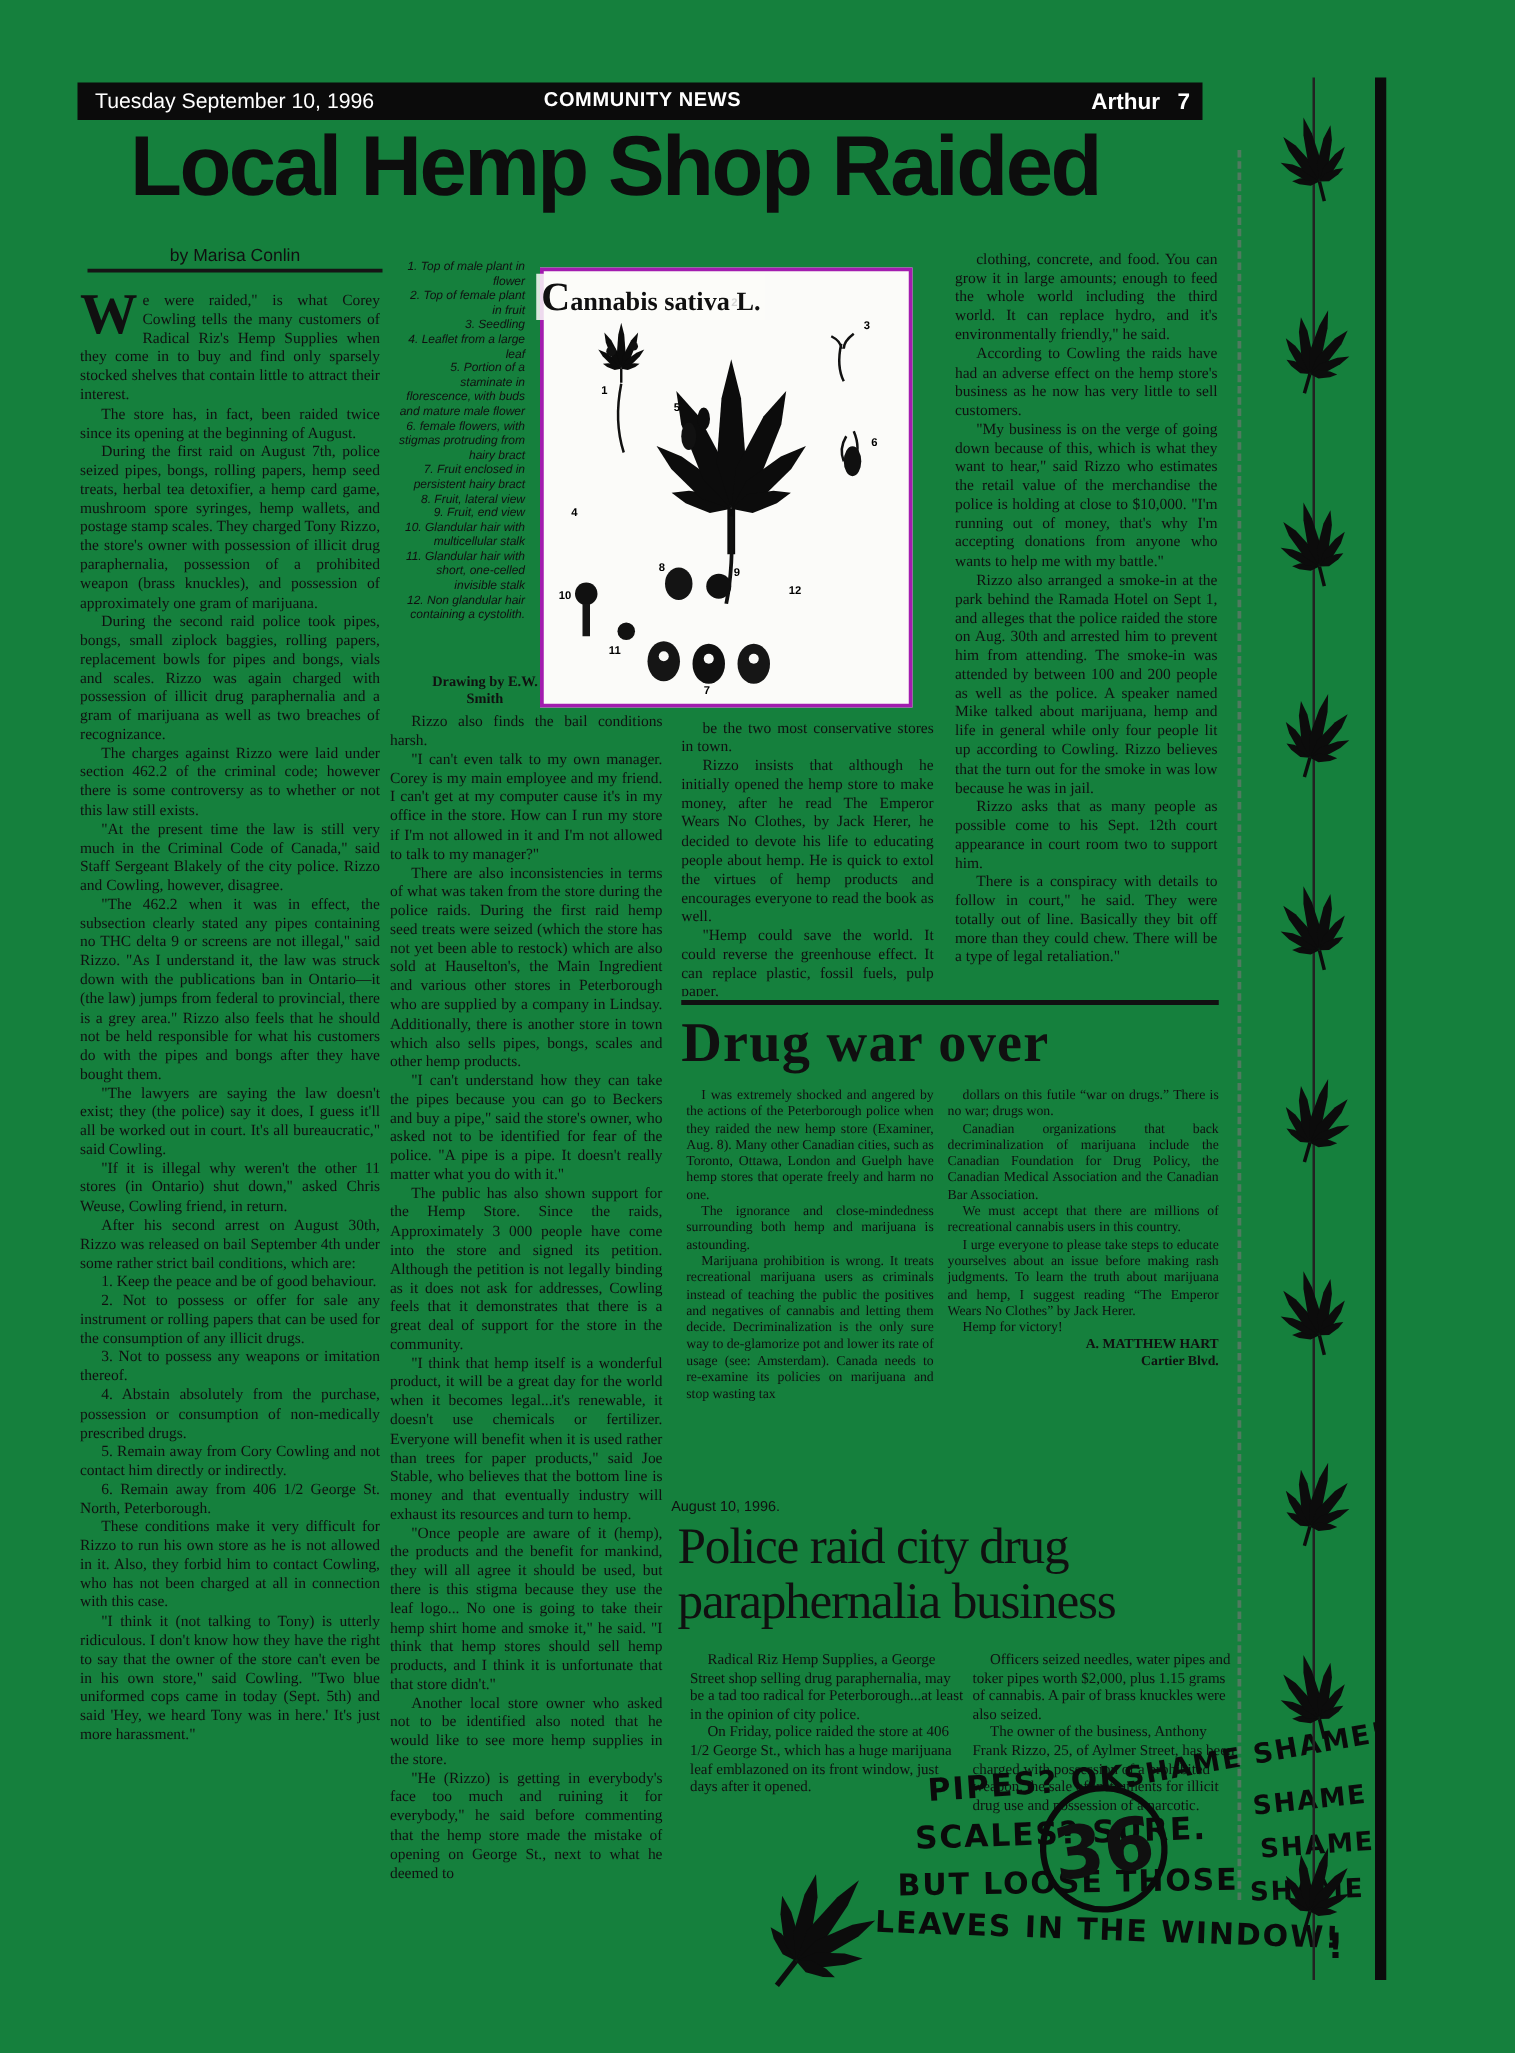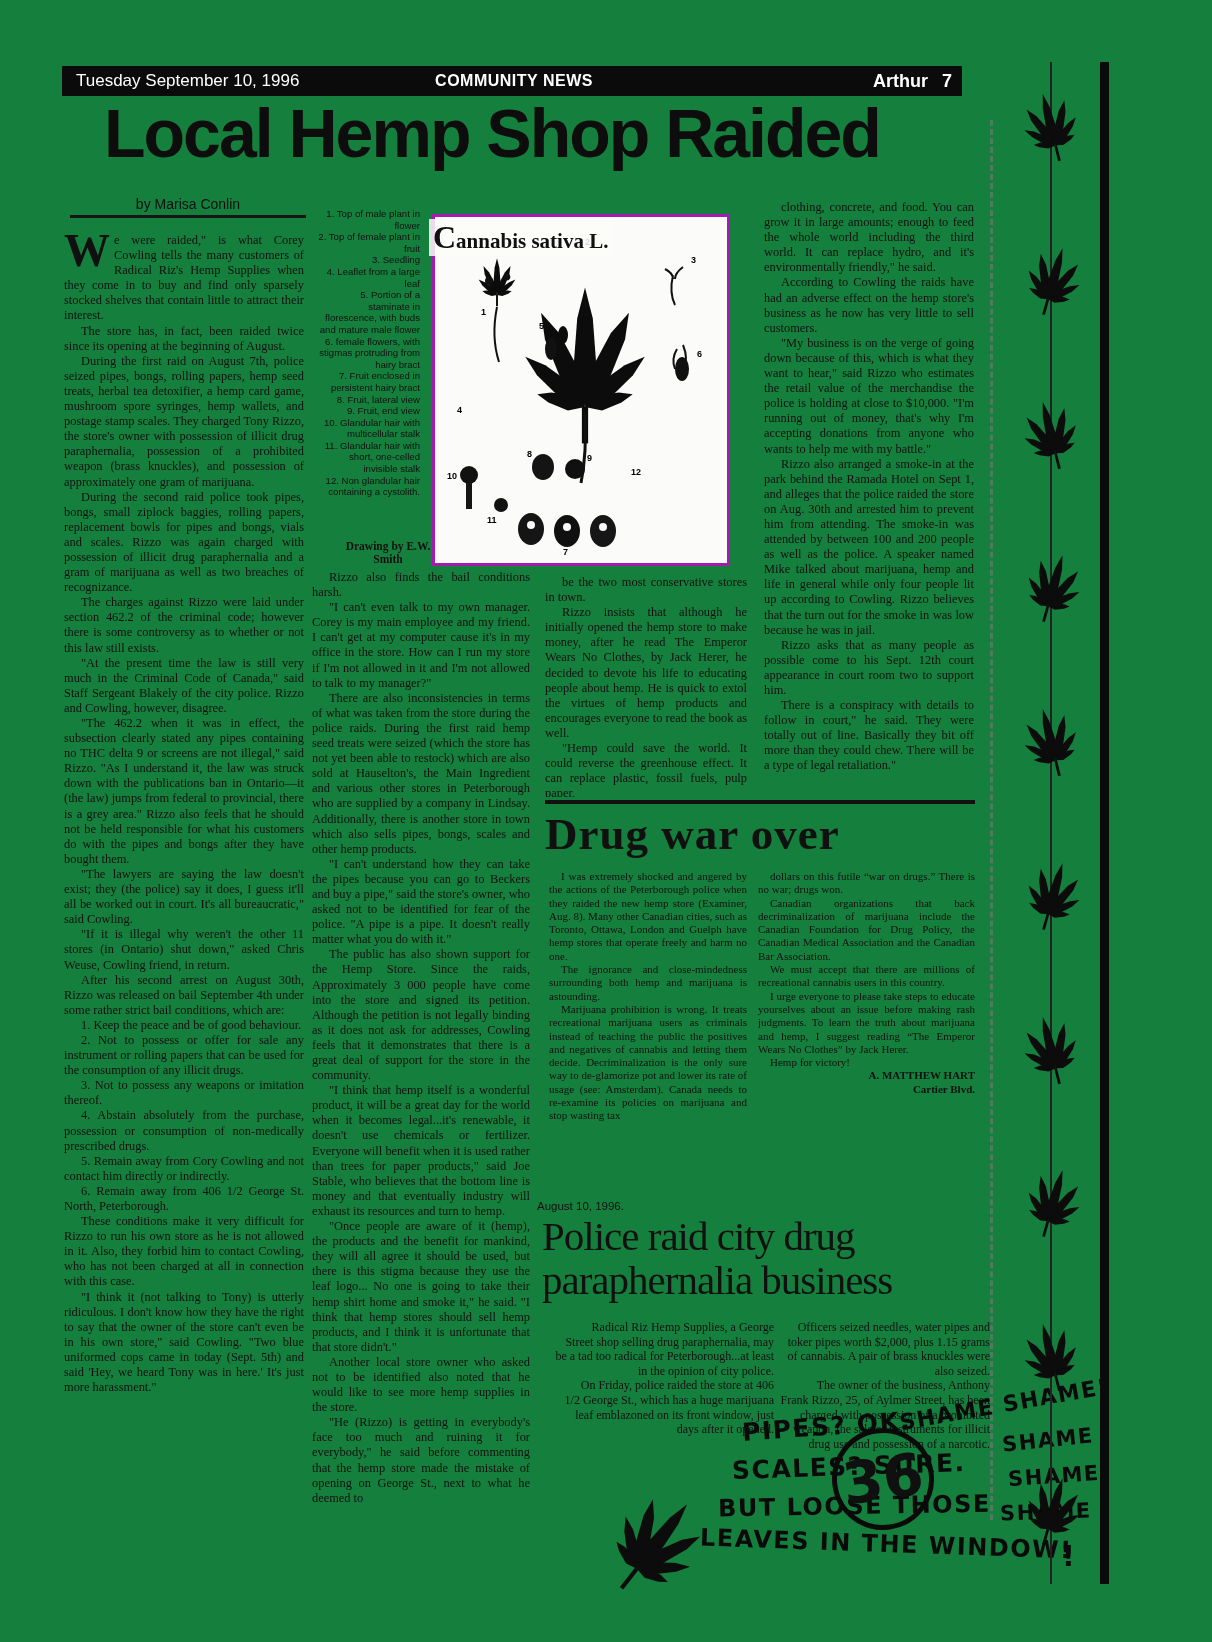--- a/index.html
+++ b/index.html
@@ -21,21 +21,21 @@
   .news{position:absolute;text-align:justify;overflow:hidden;font-size:12.4px;line-height:15.1px;}
   .news p{margin:0;text-indent:17px;}
   .col1{left:64px;top:233px;width:240px;height:1390px;}
   .col2{left:312px;top:570px;width:218px;height:1005px;font-family:Liberation Serif, serif;}
   .col3{left:545px;top:575px;width:202px;height:222px;}
   .col4{left:764px;top:200px;width:210px;height:600px;}
   .lead{text-indent:0 !important;}
   .dropcap{float:left;font-size:46px;line-height:32px;font-weight:bold;padding:2px 4px 0 0;}
   
   .illo-labels{position:absolute;left:318px;top:208px;width:102px;text-align:right;
-      font-family:"Liberation Sans", sans-serif;font-size:9.6px;line-height:11.6px;}
+      font-family:"Liberation Sans", sans-serif;font-size:9.6px;line-height:11.6px;font-style:italic;}
   .illo-labels div{margin:0;}
   .illo-credit{position:absolute;left:338px;top:540px;width:100px;text-align:center;
       font-weight:bold;font-size:11.5px;line-height:13px;}
   .illo-box{position:absolute;left:432px;top:214px;width:292px;height:346px;border:3px solid #a21caf;
       background:#fbfbf9;}
   .illo-title{position:absolute;left:-6px;top:2px;font-weight:bold;font-size:21px;
       font-family:"Liberation Serif", serif;background:rgba(251,251,249,.85);padding:0 4px;white-space:nowrap;}
   .illo-title::first-letter{font-size:32px;}
   .fig-num{font-family:"Liberation Sans", sans-serif;font-size:9px;font-weight:bold;}
   
@@ -46,21 +46,21 @@
   .letter-col p{margin:0;text-indent:12px;}
   .lcol1{left:549px;top:870px;width:198px;height:318px;}
   .lcol2{left:758px;top:870px;width:217px;height:318px;}
   .signature{text-align:right;font-weight:bold;text-indent:0 !important;}
   .sig-loc{text-align:right;text-indent:0 !important;font-weight:bold;}
   
   .dateline{position:absolute;left:537px;top:1200px;font-family:"Liberation Sans", sans-serif;font-size:11.5px;}
   .clip-headline{position:absolute;left:542px;top:1214px;width:460px;font-size:41px;line-height:44px;
       font-family:"Liberation Serif", serif;letter-spacing:-1px;}
   .clip-col{position:absolute;font-size:12px;line-height:14.6px;text-align:left;overflow:hidden;}
-  .clip-col p{margin:0;text-indent:14px;text-align:right;}
+  .clip-col p{margin:0;text-indent:14px;}
   .ccol1{left:552px;top:1320px;width:222px;height:190px;}
   .ccol2{left:778px;top:1320px;width:212px;height:200px;}
   
   .hand{position:absolute;font-family:"DejaVu Sans", sans-serif;font-weight:bold;letter-spacing:1.5px;
       color:#0a0a0a;white-space:nowrap;}
   .circle36{position:absolute;left:832px;top:1428px;width:92px;height:92px;border:5px solid #0a0a0a;
       border-radius:50%;display:flex;align-items:center;justify-content:center;
       font-family:"DejaVu Sans", sans-serif;font-weight:bold;font-size:58px;transform:rotate(-8deg);}
   
   .strip{position:absolute;left:1004px;top:62px;width:96px;height:1522px;

